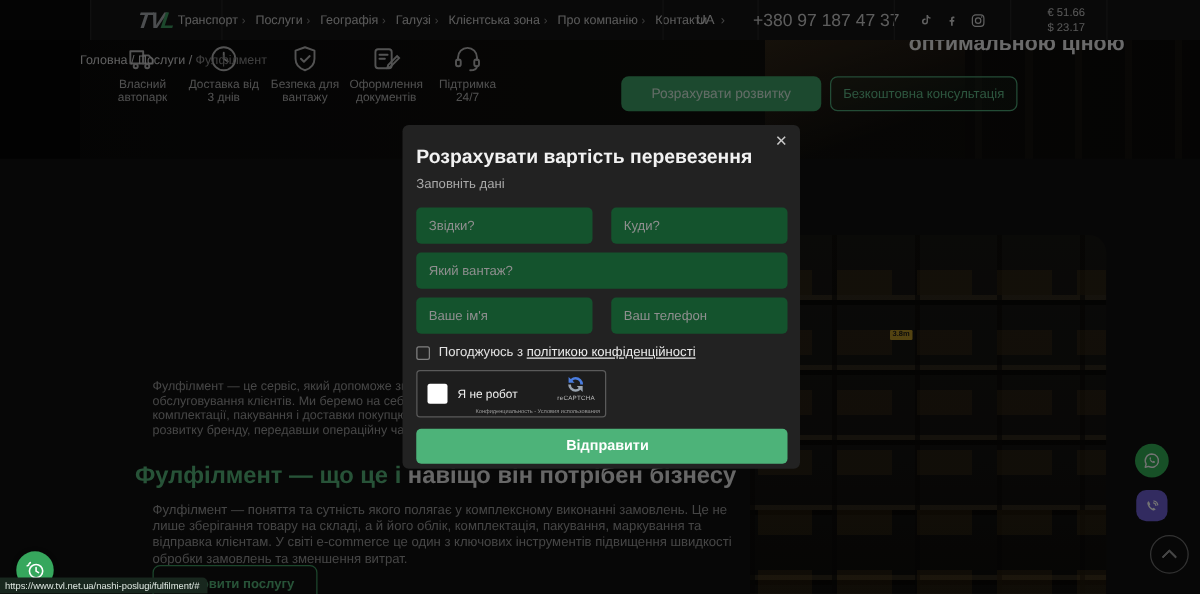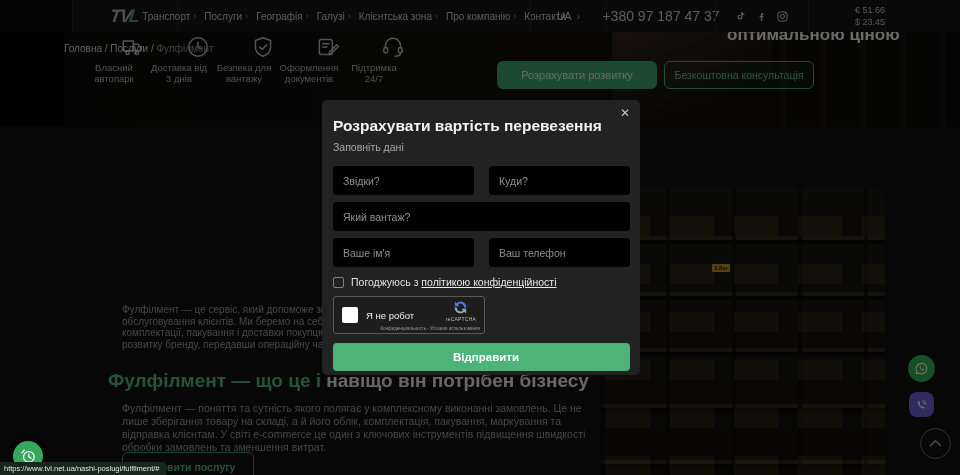--- a/index.html
+++ b/index.html
@@ -18,35 +18,35 @@
   .h-nav{width:353px;justify-content:center;gap:0;}
   .nav-item{display:inline-flex;align-items:center;margin:0 4px;cursor:pointer;}
   .nav-item .lbl{font-size:10px;color:#c9c9c9;white-space:nowrap;}
   .nav-item .chev{font-size:9px;color:#8a8a8a;margin-left:3px;line-height:1;}
   .h-lang{width:76px;}
   .h-lang .lbl{font-size:10.5px;color:#d6d6d6;}
   .h-lang .chev{font-size:10px;color:#9a9a9a;margin-left:5px;}
   .h-phone{width:109px;font-size:14px;color:#cfcfcf;white-space:nowrap;}
   .h-social{width:93px;gap:9px;}
   .h-social svg{display:block;}
-  .h-curr{width:77px;flex-direction:column;justify-content:center;align-items:flex-end;padding-left:12px;}
+  .h-curr{width:77px;flex-direction:column;justify-content:center;align-items:center;padding-left:12px;}
   .h-curr .cur{font-size:9px;color:#c2c2c2;line-height:12px;white-space:nowrap;}
   .h-tail{flex:1;}
 
   
   .hero{position:absolute;left:0;top:32px;width:960px;height:95px;background:linear-gradient(90deg,#0b0b0b,#100f0d 60%,#0c0b0a);}
   .hero .crate{position:absolute;left:612px;top:0;width:160px;height:95px;background:linear-gradient(160deg,rgba(150,110,60,.25),rgba(40,32,20,.05) 70%);}
   .hero .rack{position:absolute;left:780px;top:0;width:180px;height:95px;background:repeating-linear-gradient(90deg,rgba(30,26,20,.45) 0 6px,transparent 6px 40px);}
   .hero .leftdark{position:absolute;left:0;top:0;width:64px;height:95px;background:#060606;}
 
   .breadcrumb{position:absolute;left:64px;top:43px;font-size:10px;color:#d6d6d6;white-space:nowrap;z-index:3;text-align:right;}
   .breadcrumb .cur{color:#8f8f8f;}
 
   .features{position:absolute;left:82px;top:34px;display:flex;z-index:2;}
-  .feat{width:64px;margin-right:1px;display:flex;flex-direction:column;align-items:flex-end;}
+  .feat{width:64px;margin-right:1px;display:flex;flex-direction:column;align-items:center;}
   .feat svg{display:block;}
   .feat .flabel{margin-top:3px;font-size:9.5px;line-height:10.5px;color:#b3b3b3;text-align:center;}
 
   .hero-frag{position:absolute;left:727px;top:25px;font-size:17px;font-weight:bold;color:#ececec;white-space:nowrap;z-index:2;}
 
   .btn{display:flex;align-items:center;justify-content:center;border-radius:6px;cursor:pointer;white-space:nowrap;}
   .btn-calc{position:absolute;left:497px;top:61px;width:160px;height:28px;background:#3fa368;color:#d9efe2;font-size:11px;z-index:2;}
   .btn-consult{position:absolute;left:664px;top:61px;width:150px;height:28px;border:1px solid #4fa878;color:#63bd8a;font-size:10.5px;background:rgba(79,181,125,.06);z-index:2;}
 
   
@@ -75,21 +75,21 @@
   .float-top .chevup{width:9px;height:9px;border-left:2px solid #9a9a9a;border-top:2px solid #9a9a9a;transform:rotate(45deg);margin-top:4px;border-radius:1px;}
 
   
   .overlay{position:absolute;inset:0;background:rgba(0,0,0,0.55);z-index:40;}
   .modal{position:absolute;left:322px;top:100px;width:318px;height:275px;background:#222222;border-radius:5px;z-index:50;padding:12px 10px 0 11px;}
   .modal-close{position:absolute;right:10px;top:7px;font-size:12px;color:#c9c9c9;cursor:pointer;line-height:1;}
   .modal-title{font-size:15.5px;font-weight:bold;color:#f2f2f2;margin-top:5px;}
   .modal-sub{font-size:10.5px;color:#a8a8a8;margin-top:6px;}
   .frow{display:flex;gap:15px;margin-top:7px;}
   .frow.first{margin-top:13px;}
-  .tinput{flex:1;height:29px;background:#000000;border:none;border-radius:4px;color:#9b9b9b;font-size:10.5px;padding:0 10px;outline:none;width:100%;}
+  .tinput{flex:1;height:29px;background:#14532d;border:none;border-radius:4px;color:#9b9b9b;font-size:10.5px;padding:0 10px;outline:none;width:100%;}
   .tinput::placeholder{color:#8f8f8f;opacity:1;}
   .consent{display:flex;align-items:center;margin-top:9px;gap:7px;}
   .consent .cb{appearance:none;-webkit-appearance:none;width:11px;height:11px;border:1px solid #808080;border-radius:2px;background:transparent;margin:0;cursor:pointer;}
   .consent .ctext{font-size:10.5px;color:#e0e0e0;}
   .consent .clink{text-decoration:underline;cursor:pointer;color:#eaeaea;}
   .captcha{position:relative;margin-top:8px;width:152px;height:38px;border:1px solid #5a5a5a;border-radius:3px;background:#1d1d1d;display:flex;align-items:center;}
   .captcha .ccb{width:16px;height:16px;background:#ffffff;border-radius:2px;margin-left:8px;cursor:pointer;}
   .captcha .clabel{font-size:9.5px;color:#f0f0f0;margin-left:8px;}
   .captcha .cbrandcol{position:absolute;right:8px;top:3px;display:flex;flex-direction:column;align-items:center;}
   .captcha .cbrand{font-size:5px;color:#bdbdbd;margin-top:1px;letter-spacing:.2px;}
@@ -162,21 +162,21 @@
       <span>
           <svg width="13" height="13" viewBox="0 0 24 24" fill="none" stroke="#d5d5d5" stroke-width="1.8">
             <rect x="3.5" y="3.5" width="17" height="17" rx="5"></rect>
             <circle cx="12" cy="12" r="4"></circle>
             <circle cx="17.2" cy="6.8" r="1.1" fill="#d5d5d5" stroke="none"></circle>
           </svg>
         </span>
     </div>
     <div class="hcell h-curr">
       <span class="cur">€ 51.66</span>
-      <span class="cur">$ 23.45</span>
+      <span class="cur">$ 23.17</span>
     </div>
     <div class="hcell h-tail"></div>
   </div>
 
   <div class="hero">
     <div class="leftdark"></div>
     <div class="crate"></div>
     <div class="rack"></div>
   </div>
 

